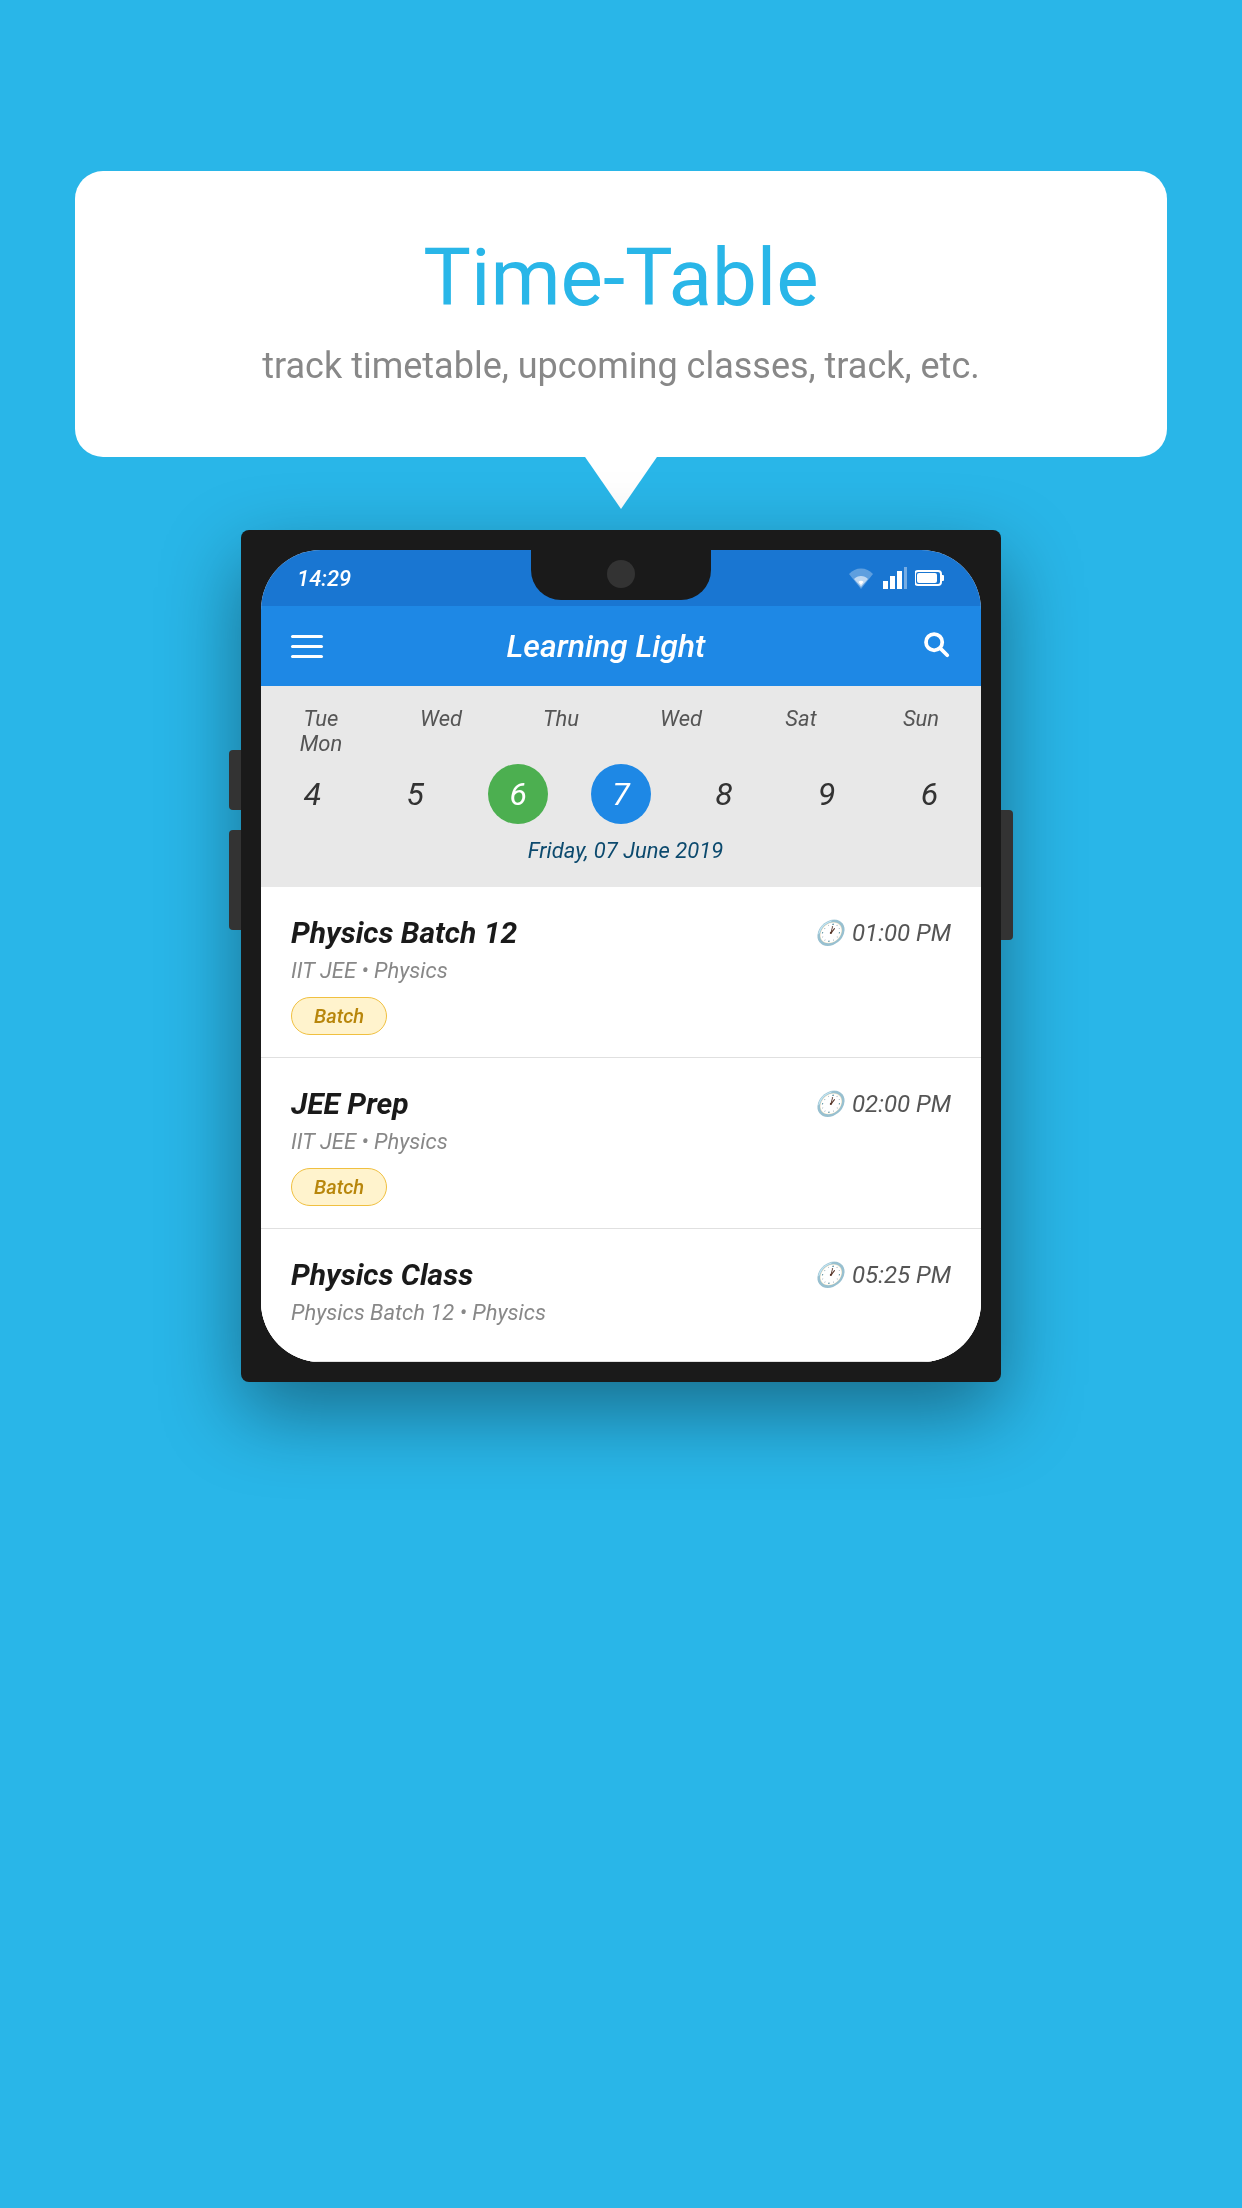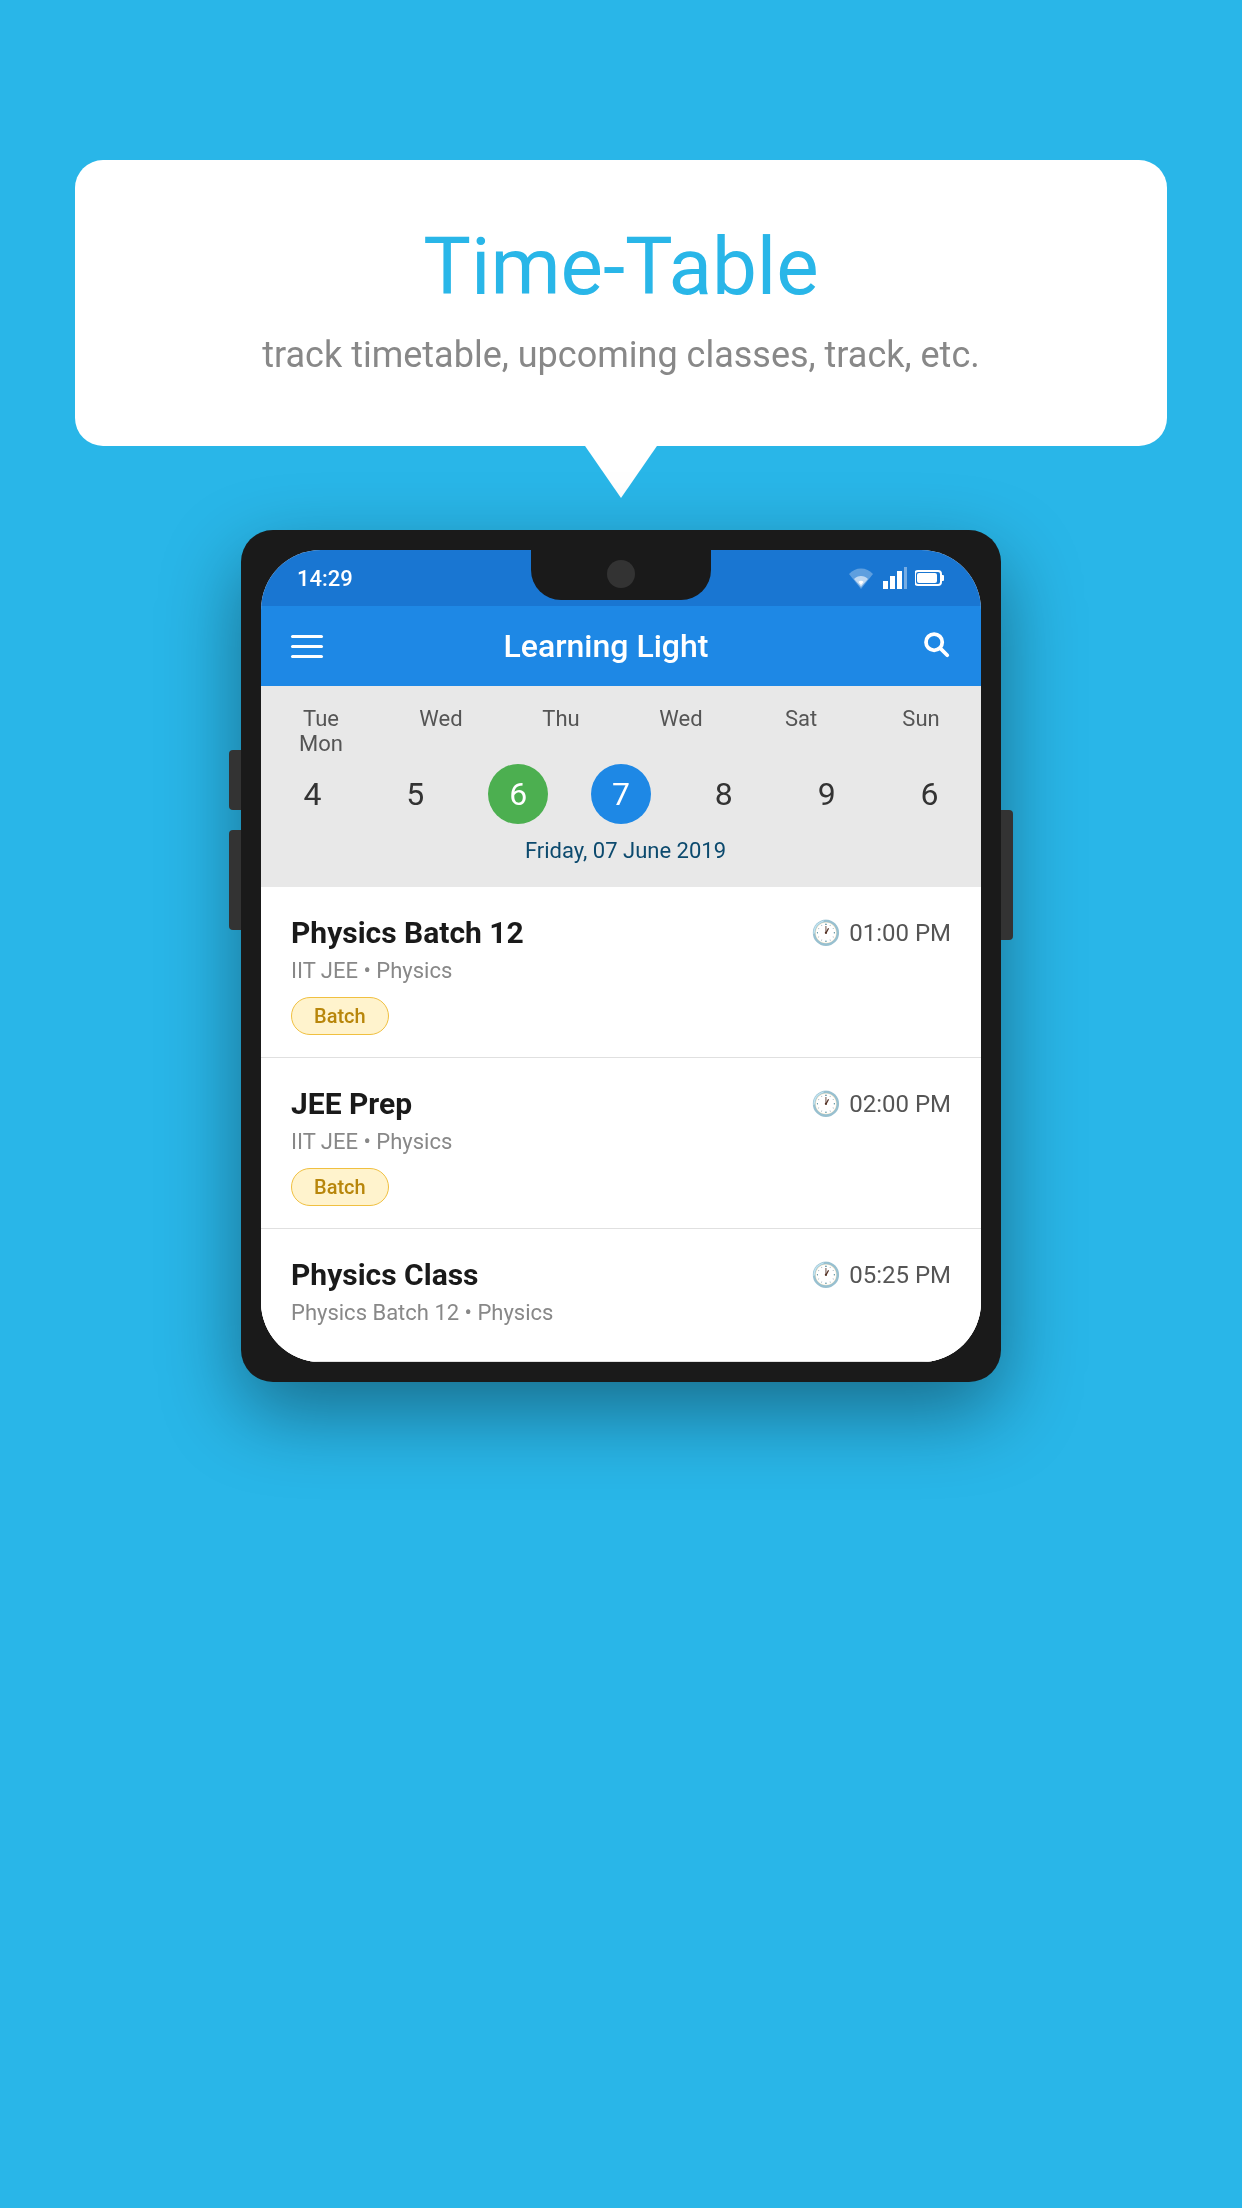--- a/index.html
+++ b/index.html
@@ -10,21 +10,21 @@
       height: 2208px;
       background-color: #29B6E8;
       font-family: 'Roboto', Arial, sans-serif;
       overflow: hidden;
       position: relative;
     }
 
     
     .speech-bubble-wrapper {
       position: absolute;
-      top: 160px;
+      top: 171px;
       left: 75px;
       right: 75px;
     }
 
     .speech-bubble {
       background: white;
       border-radius: 28px;
       padding: 60px 80px 70px;
       text-align: center;
       position: relative;
@@ -60,24 +60,25 @@
     .phone-wrapper {
       position: absolute;
       top: 530px;
       left: 50%;
       transform: translateX(-50%);
       width: 760px;
     }
 
     .phone-frame {
       background: #1a1a1a;
-      border-radius: 32px;
+      border-radius: 8px;
       padding: 20px;
       box-shadow: 0 30px 80px rgba(0,0,0,0.4);
       position: relative;
+      font-style: italic;
     }
 
     
     .phone-notch {
       position: absolute;
       top: 20px;
       left: 50%;
       transform: translateX(-50%);
       width: 180px;
       height: 50px;

